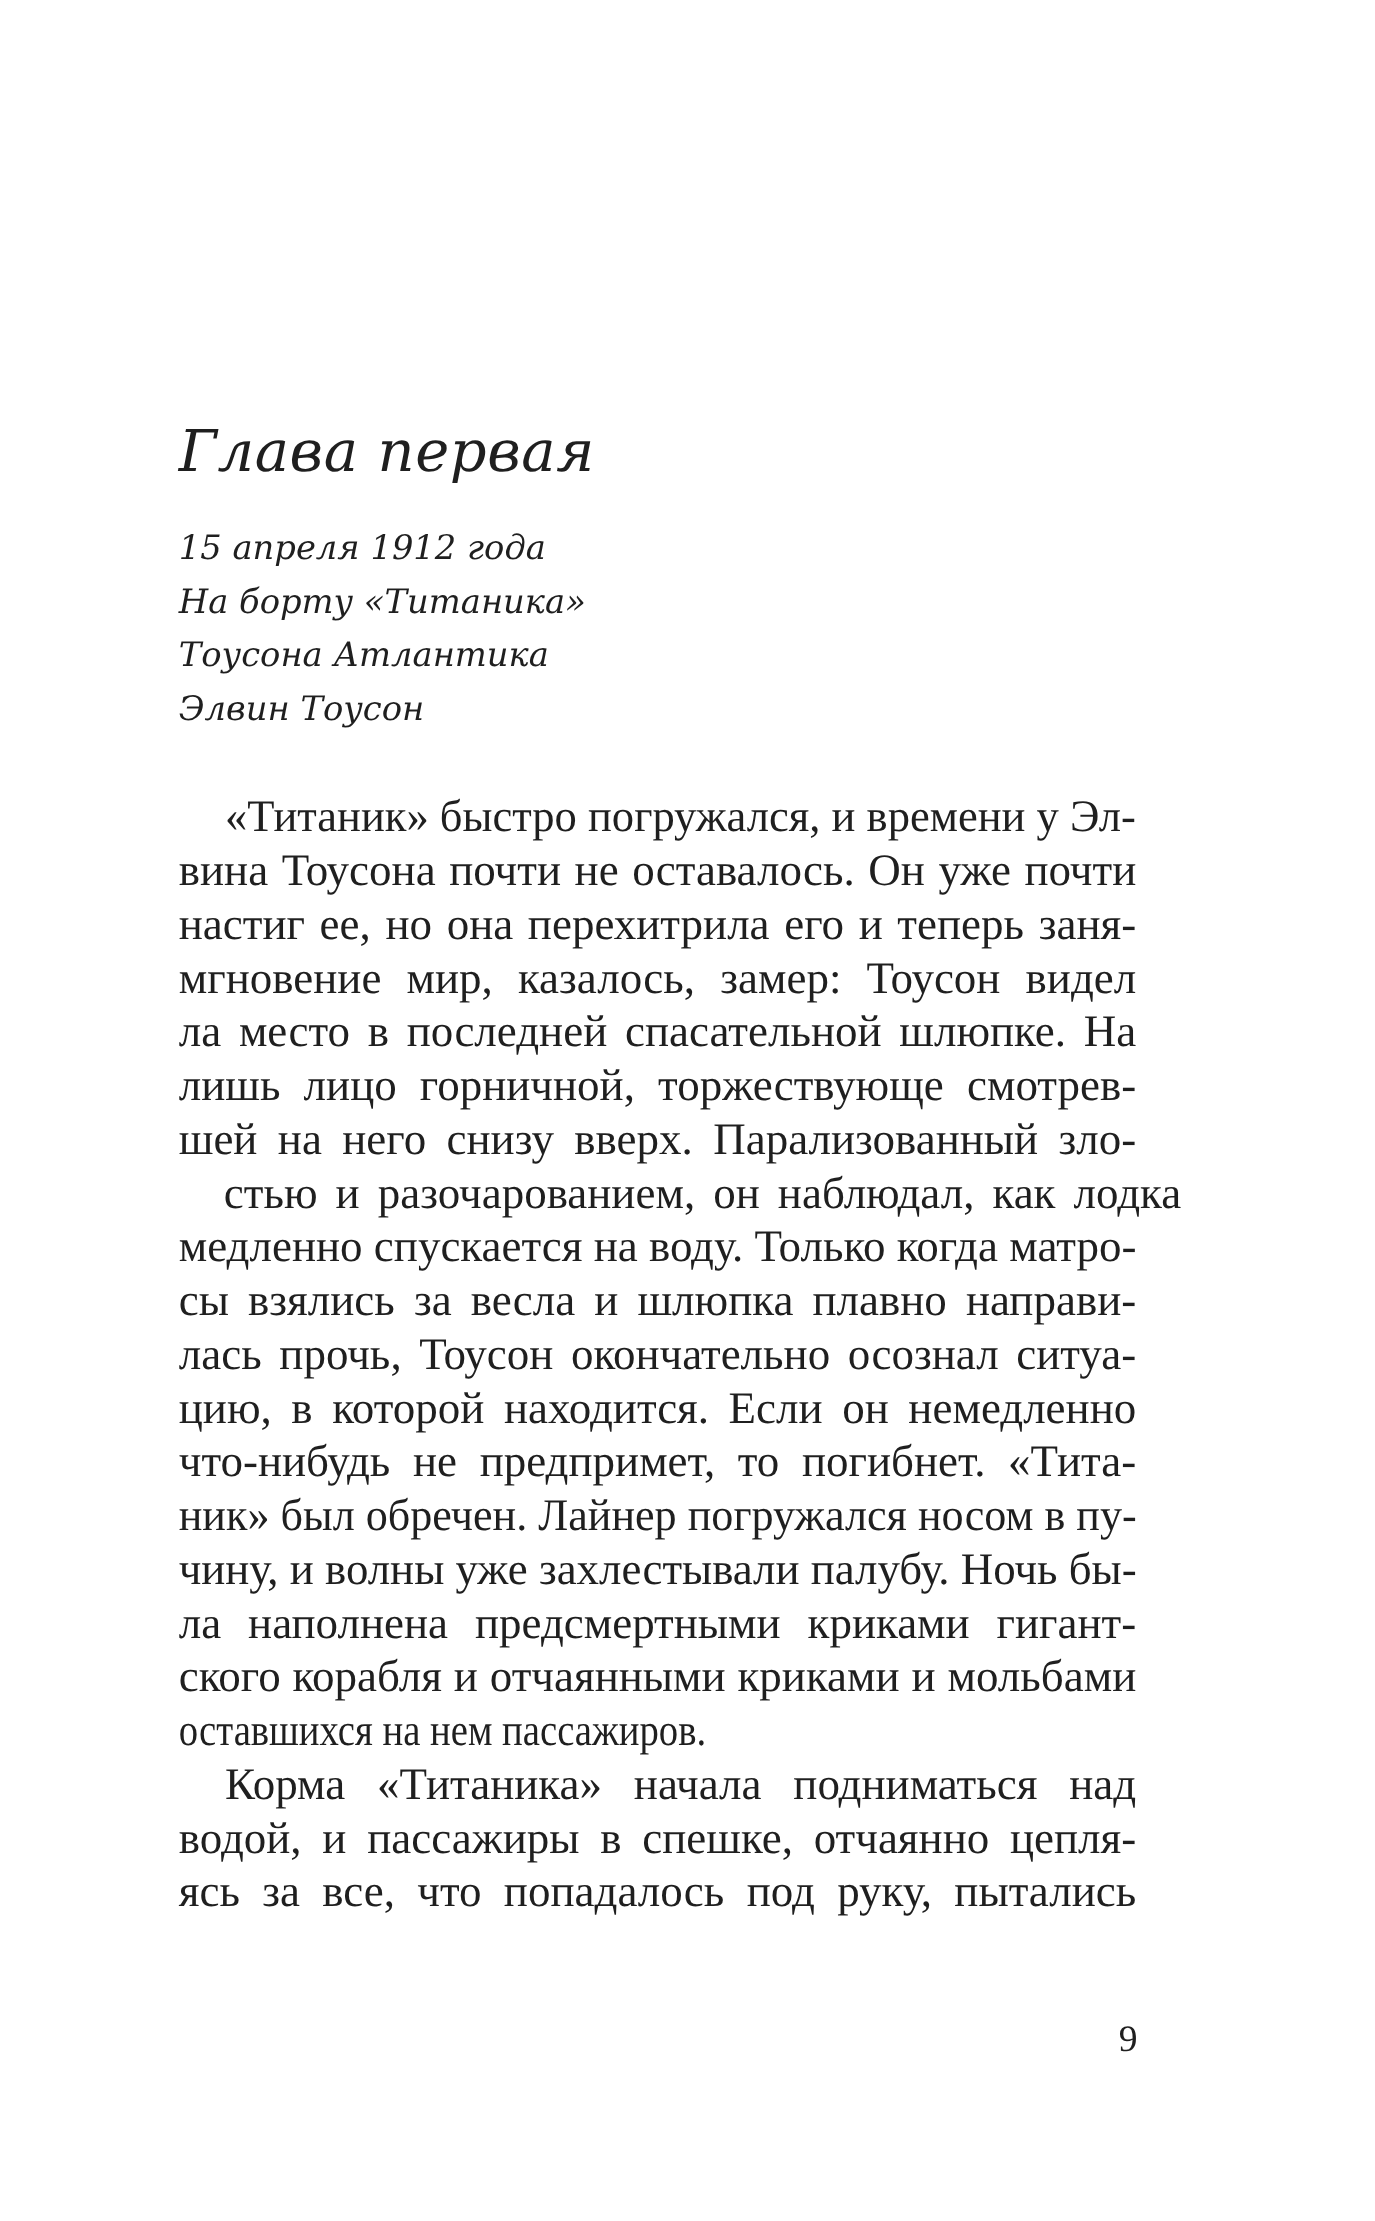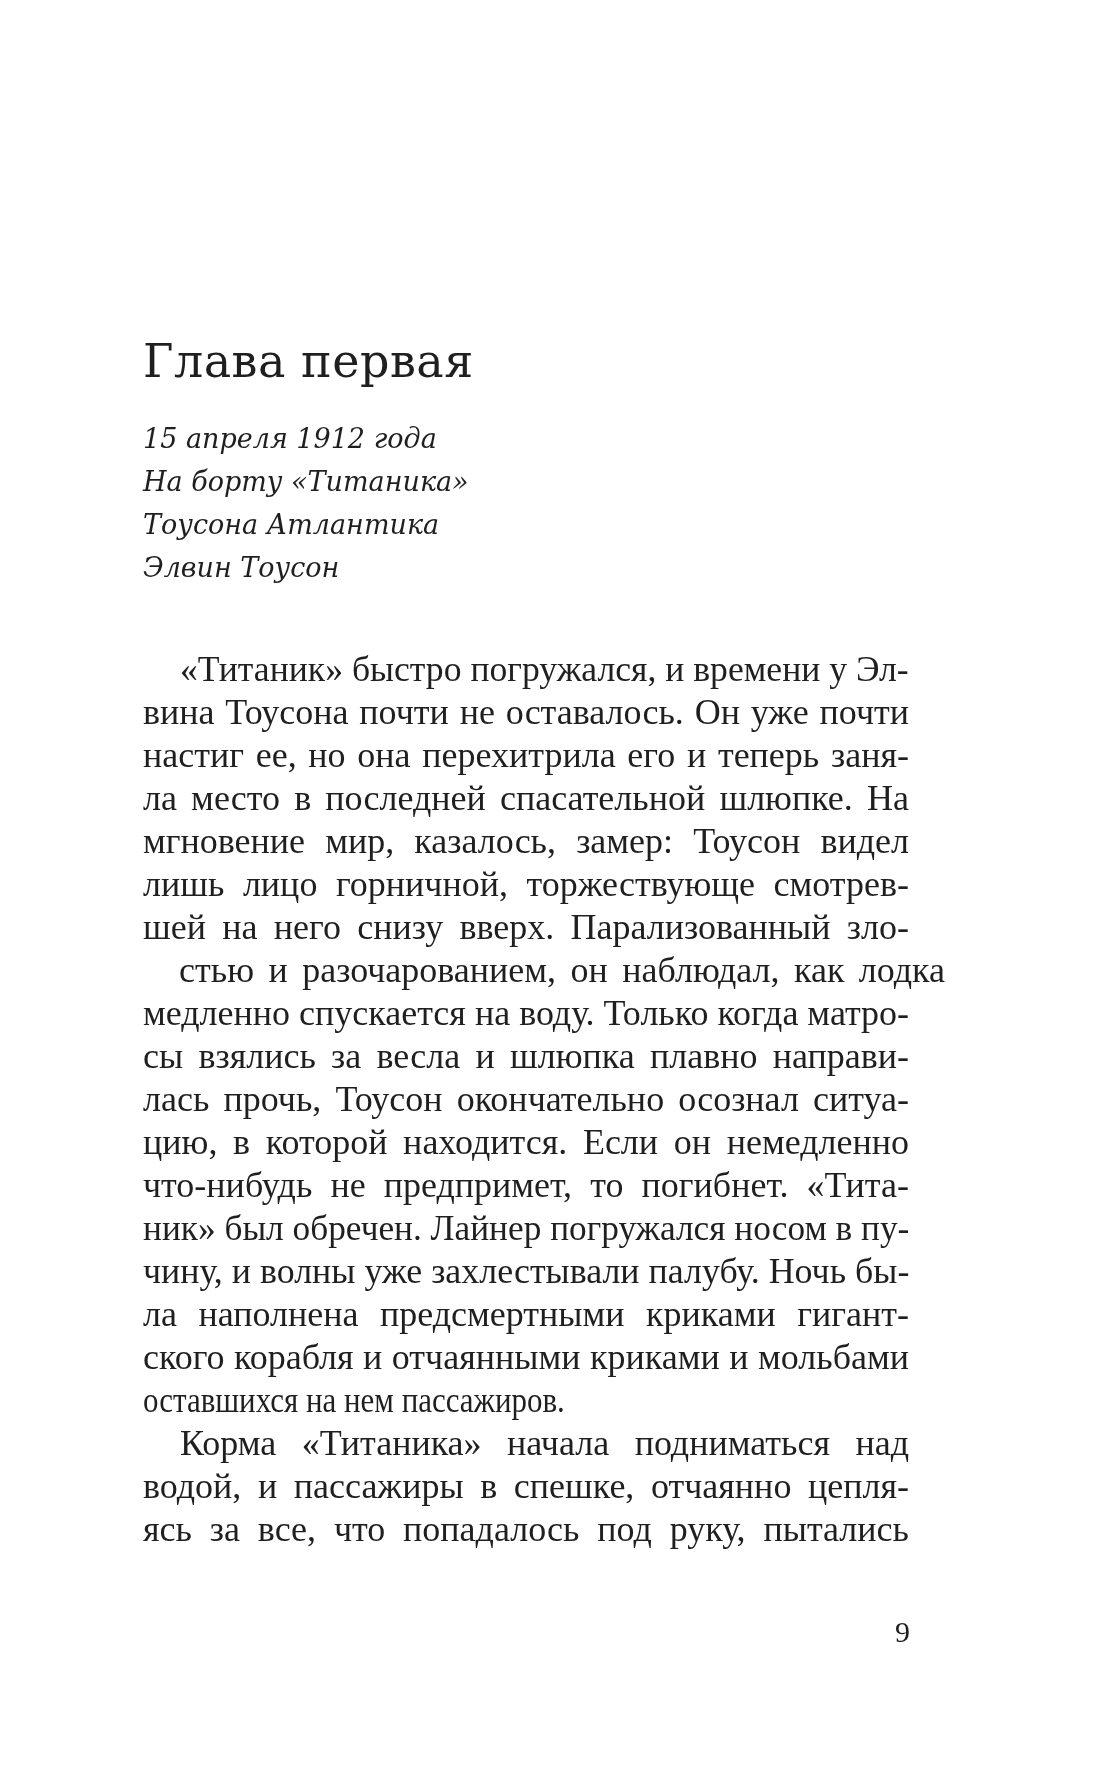--- a/index.html
+++ b/index.html
@@ -23,37 +23,38 @@
     .chapter-title {
       position: absolute;
       left: 143px;
       top: 338px;
       font-family: "DejaVu Serif", serif;
       font-size: 46px;
       font-weight: normal;
       letter-spacing: 0.5px;
       margin: 0;
       line-height: 1;
+      font-style: italic;
     }
     .meta {
       position: absolute;
       left: 143px;
       top: 417px;
       font-family: "DejaVu Serif", serif;
       font-style: italic;
       font-size: 27px;
       line-height: 43px;
       margin: 0;
       padding: 0;
       list-style: none;
     }
     .body-text {
       position: absolute;
       left: 143px;
-      top: 648px;
+      top: 632px;
       width: 766px;
       font-family: "Liberation Serif", serif;
       font-size: 36px;
       line-height: 43px;
     }
     .line {
       display: block;
       height: 43px;
       white-space: nowrap;
       text-align: justify;
@@ -98,22 +99,22 @@
     <li>На борту «Титаника»</li>
     <li>Тоусона Атлантика</li>
     <li>Элвин Тоусон</li>
   </ul>
 
   <div class="body-text">
 
     <span class="line indent"><span class="t" style="width: auto; display: inline-block; transform: scaleX(0.990489);">«Титаник» быстро погружался, и времени у Эл-</span></span>
     <span class="line"><span class="t" style="width: 766px; display: inline-block;">вина Тоусона почти не оставалось. Он уже почти</span></span>
     <span class="line"><span class="t" style="width: 766px; display: inline-block;">настиг ее, но она перехитрила его и теперь заня-</span></span>
+    <span class="line"><span class="t" style="width: 766px; display: inline-block;">мгновение мир, казалось, замер: Тоусон видел</span></span>
     <span class="line"><span class="t" style="width: 766px; display: inline-block;">ла место в последней спасательной шлюпке. На</span></span>
-    <span class="line"><span class="t" style="width: 766px; display: inline-block;">мгновение мир, казалось, замер: Тоусон видел</span></span>
     <span class="line"><span class="t" style="width: 766px; display: inline-block;">лишь лицо горничной, торжествующе смотрев-</span></span>
     <span class="line"><span class="t" style="width: 766px; display: inline-block;">шей на него снизу вверх. Парализованный зло-</span></span>
     <span class="line"><span class="t" style="width: 766px; display: inline-block; margin-left: 36px;">стью и разочарованием, он наблюдал, как лодка</span></span>
     <span class="line"><span class="t" style="width: 766px; display: inline-block;">медленно спускается на воду. Только когда матро-</span></span>
     <span class="line"><span class="t" style="width: 766px; display: inline-block;">сы взялись за весла и шлюпка плавно направи-</span></span>
     <span class="line"><span class="t" style="width: 766px; display: inline-block;">лась прочь, Тоусон окончательно осознал ситуа-</span></span>
     <span class="line"><span class="t" style="width: 766px; display: inline-block;">цию, в которой находится. Если он немедленно</span></span>
     <span class="line"><span class="t" style="width: 766px; display: inline-block;">что-нибудь не предпримет, то погибнет. «Тита-</span></span>
     <span class="line"><span class="t" style="width: auto; display: inline-block; transform: scaleX(0.980794);">ник» был обречен. Лайнер погружался носом в пу-</span></span>
     <span class="line"><span class="t" style="width: auto; display: inline-block; transform: scaleX(0.997396);">чину, и волны уже захлестывали палубу. Ночь бы-</span></span>

